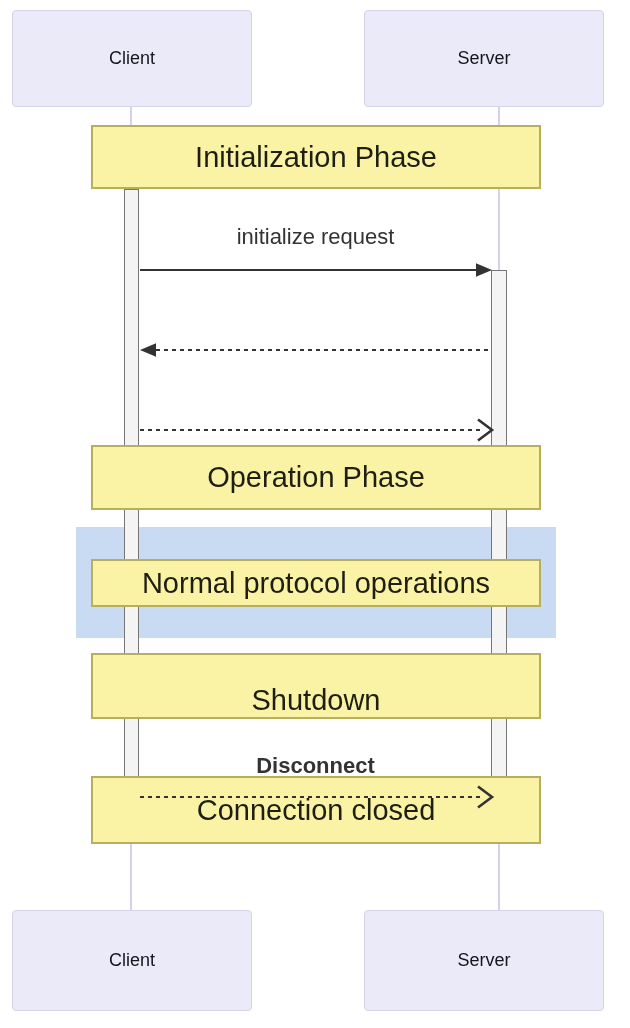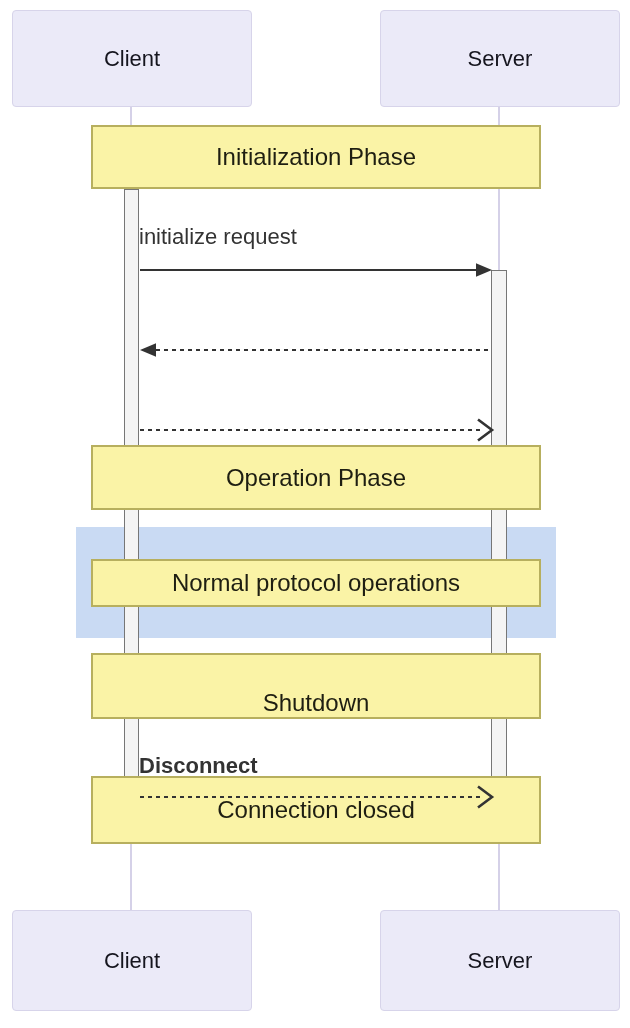--- a/index.html
+++ b/index.html
@@ -15,50 +15,50 @@
   .highlight{position:absolute;left:76px;top:527px;width:480px;height:111px;background:#c9daf3;}
 
   
   .activation{position:absolute;background:#f4f4f4;border:1.5px solid #767676;box-sizing:border-box;}
   .activation.client{left:124px;top:189px;width:15px;height:609px;}
   .activation.server{left:491px;top:270px;width:16px;height:529px;}
 
   
   .note{position:absolute;left:91px;width:450px;background:#faf3a6;border:2px solid #b7af5e;
         box-sizing:border-box;display:flex;align-items:center;justify-content:center;
-        font-size:24px;color:#1e1e12;}
+        font-size:29px;color:#1e1e12;}
   .note.init{top:125px;height:64px;}
   .note.operation{top:445px;height:65px;}
   .note.normal{top:559px;height:48px;}
   .note.shutdown{top:653px;height:66px;align-items:flex-end;}
   .note.closed{top:776px;height:68px;}
 
   
-  .msg-label{position:absolute;left:139px;width:353px;height:30px;text-align:left;
+  .msg-label{position:absolute;left:139px;width:353px;height:30px;text-align:center;
              font-size:22px;color:#333333;line-height:30px;}
   .msg-label.m1{top:222px;}
   .msg-label.m2{top:302px;}
   .msg-label.m3{top:384px;}
   .msg-label.m4{top:751px;font-weight:bold;}
 
   
   .msg-arrow{position:absolute;left:137px;width:358px;height:28px;}
   .msg-arrow.m1{top:256px;}
   .msg-arrow.m2{top:336px;}
   .msg-arrow.m3{top:416px;}
   .msg-arrow.m4{top:783px;}
 
   
   .actor{position:absolute;width:240px;background:#ebeaf8;border:1.5px solid #d7d4ea;
          border-radius:4px;box-sizing:border-box;display:flex;align-items:center;justify-content:center;
-         font-size:22px;color:#15151e;}
+         font-size:18px;color:#15151e;}
   .actor.top{top:10px;height:97px;}
   .actor.bottom{top:910px;height:101px;}
   .actor.client{left:12px;}
-  .actor.server{left:380px;}
+  .actor.server{left:364px;}
 </style>
 </head>
 <body>
 
 <div class="stage">
 
   <div class="lifeline client"></div>
   <div class="lifeline server"></div>
 
   <div class="highlight"></div>

